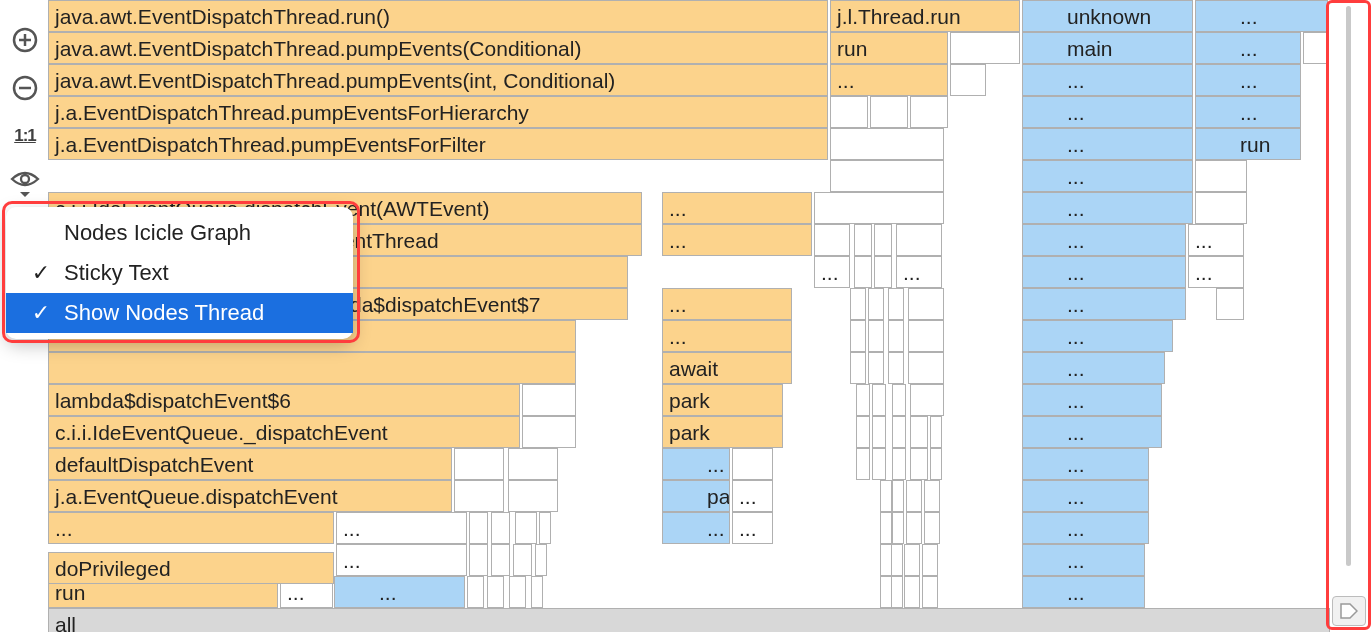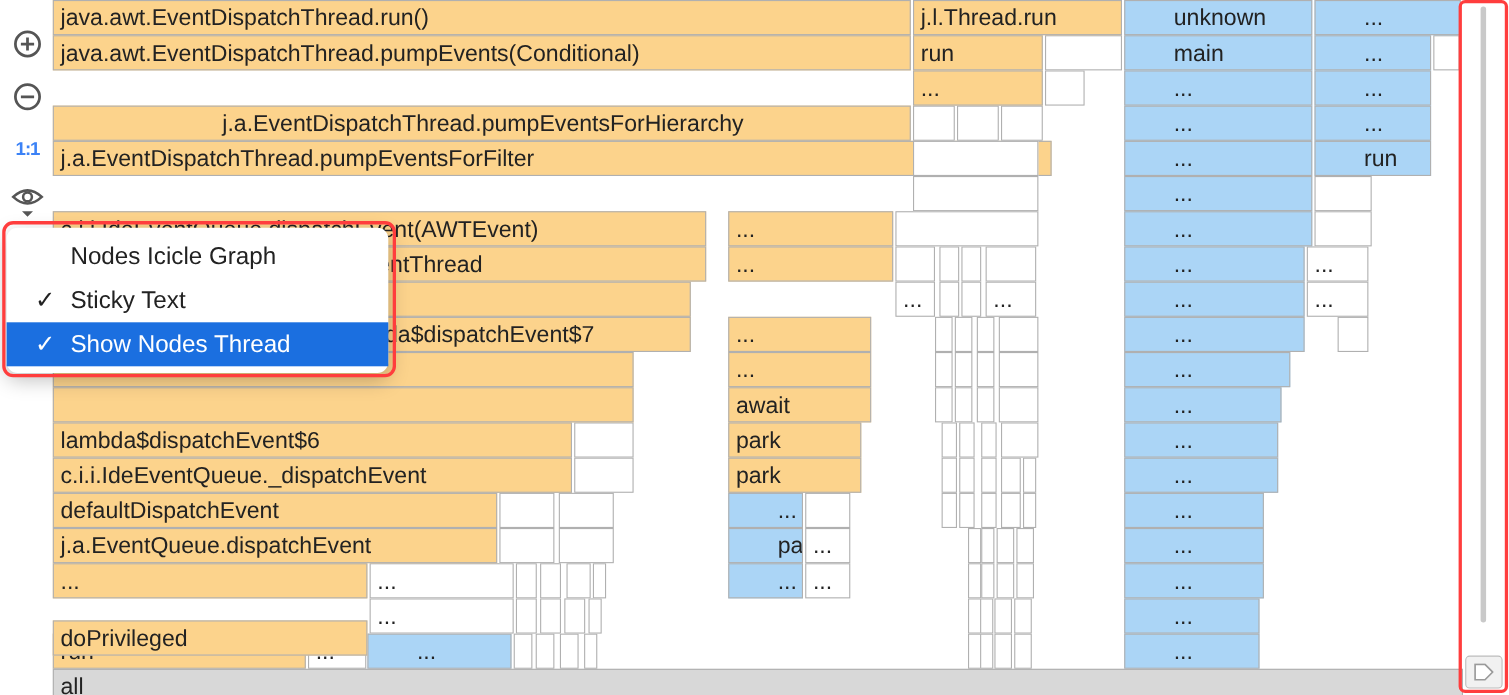--- a/index.html
+++ b/index.html
@@ -26,21 +26,22 @@
     left: 3px; top: 22px;
     width: 44px;
     display: flex; flex-direction: column;
     align-items: center;
     gap: 12px;
   }
   #toolbar .tbtn {
     width: 36px; height: 36px;
     display: flex; align-items: center; justify-content: center;
     cursor: pointer;
-    color: #3b82f6;
+    color: #404040;
+    text-decoration: underline;
   }
   #toolbar .onezone { font-size: 17px; letter-spacing: -1px; font-weight: 600; }
   
   #flame {
     position: absolute;
     left: 48px; top: 0;
     width: 1282px;
     height: 632px;
   }
   .span {
@@ -162,21 +163,21 @@
     <div class="span b" style="left: 286px; top: 576px; width: 131px;">...</div>
     <div class="span w" style="left: 419px; top: 576px; width: 17px;"></div>
     <div class="span w" style="left: 439px; top: 576px; width: 17px;"></div>
     <div class="span w" style="left: 461px; top: 576px; width: 17px;"></div>
     <div class="span w" style="left: 483px; top: 576px; width: 10px;"></div>
     <div class="span w" style="left: 832px; top: 576px; width: 9px;"></div>
     <div class="span w" style="left: 843px; top: 576px; width: 9px;"></div>
     <div class="span w" style="left: 856px; top: 576px; width: 16px;"></div>
     <div class="span w" style="left: 874px; top: 576px; width: 16px;"></div>
     <div class="span b" style="left: 974px; top: 576px; width: 123px;">...</div>
-    <div class="span o" style="left: 0px; top: 564px; width: 286px;">doPrivileged</div>
+    <div class="span o" style="left: 0px; top: 552px; width: 286px;">doPrivileged</div>
     <div class="span w" style="left: 288px; top: 544px; width: 131px;">...</div>
     <div class="span w" style="left: 421px; top: 544px; width: 19px;"></div>
     <div class="span w" style="left: 443px; top: 544px; width: 19px;"></div>
     <div class="span w" style="left: 465px; top: 544px; width: 19px;"></div>
     <div class="span w" style="left: 487px; top: 544px; width: 10px;"></div>
     <div class="span w" style="left: 832px; top: 544px; width: 9px;"></div>
     <div class="span w" style="left: 843px; top: 544px; width: 9px;"></div>
     <div class="span w" style="left: 856px; top: 544px; width: 16px;"></div>
     <div class="span w" style="left: 874px; top: 544px; width: 16px;"></div>
     <div class="span b" style="left: 974px; top: 544px; width: 123px;">...</div>
@@ -269,30 +270,31 @@
     <div class="span b" style="left: 974px; top: 224px; width: 164px;">...</div>
     <div class="span w" style="left: 1140px; top: 224px; width: 56px;">...</div>
     <div class="span o" style="left: 0px; top: 192px; width: 594px;">c.i.i.IdeEventQueue.dispatchEvent(AWTEvent)</div>
     <div class="span o" style="left: 614px; top: 192px; width: 150px;">...</div>
     <div class="span w" style="left: 766px; top: 192px; width: 130px;"></div>
     <div class="span b" style="left: 974px; top: 192px; width: 171px;">...</div>
     <div class="span w" style="left: 1147px; top: 192px; width: 52px;"></div>
     <div class="span w" style="left: 782px; top: 160px; width: 114px;"></div>
     <div class="span b" style="left: 974px; top: 160px; width: 171px;">...</div>
     <div class="span w" style="left: 1147px; top: 160px; width: 52px;"></div>
-    <div class="span o" style="left: 0px; top: 128px; width: 908px;">j.a.EventDispatchThread.pumpEventsForFilter</div>
+    <div class="span o" style="left: 0px; top: 128px; width: 780px;">j.a.EventDispatchThread.pumpEventsForFilter</div>
     <div class="span w" style="left: 782px; top: 128px; width: 114px;"></div>
     <div class="span b" style="left: 974px; top: 128px; width: 171px;">...</div>
     <div class="span b" style="left: 1147px; top: 128px; width: 106px;">run</div>
-    <div class="span o" style="left: 0px; top: 96px; width: 780px; text-align: center;">j.a.EventDispatchThread.pumpEventsForHierarchy</div>
+    <div class="span o" style="left: 0px; top: 96px; width: 780px;">j.a.EventDispatchThread.pumpEventsForHierarchy</div>
     <div class="span w" style="left: 782px; top: 96px; width: 38px;"></div>
     <div class="span w" style="left: 822px; top: 96px; width: 38px;"></div>
     <div class="span w" style="left: 862px; top: 96px; width: 38px;"></div>
     <div class="span b" style="left: 974px; top: 96px; width: 171px;">...</div>
     <div class="span b" style="left: 1147px; top: 96px; width: 106px;">...</div>
+    <div class="span o" style="left: 0px; top: 64px; width: 780px;">java.awt.EventDispatchThread.pumpEvents(int, Conditional)</div>
     <div class="span o" style="left: 782px; top: 64px; width: 118px;">...</div>
     <div class="span w" style="left: 902px; top: 64px; width: 36px;"></div>
     <div class="span b" style="left: 974px; top: 64px; width: 171px;">...</div>
     <div class="span b" style="left: 1147px; top: 64px; width: 106px;">...</div>
     <div class="span o" style="left: 0px; top: 32px; width: 780px;">java.awt.EventDispatchThread.pumpEvents(Conditional)</div>
     <div class="span o" style="left: 782px; top: 32px; width: 118px;">run</div>
     <div class="span w" style="left: 902px; top: 32px; width: 70px;"></div>
     <div class="span b" style="left: 974px; top: 32px; width: 171px;">main</div>
     <div class="span b" style="left: 1147px; top: 32px; width: 106px;">...</div>
     <div class="span w" style="left: 1255px; top: 32px; width: 24px;"></div>

